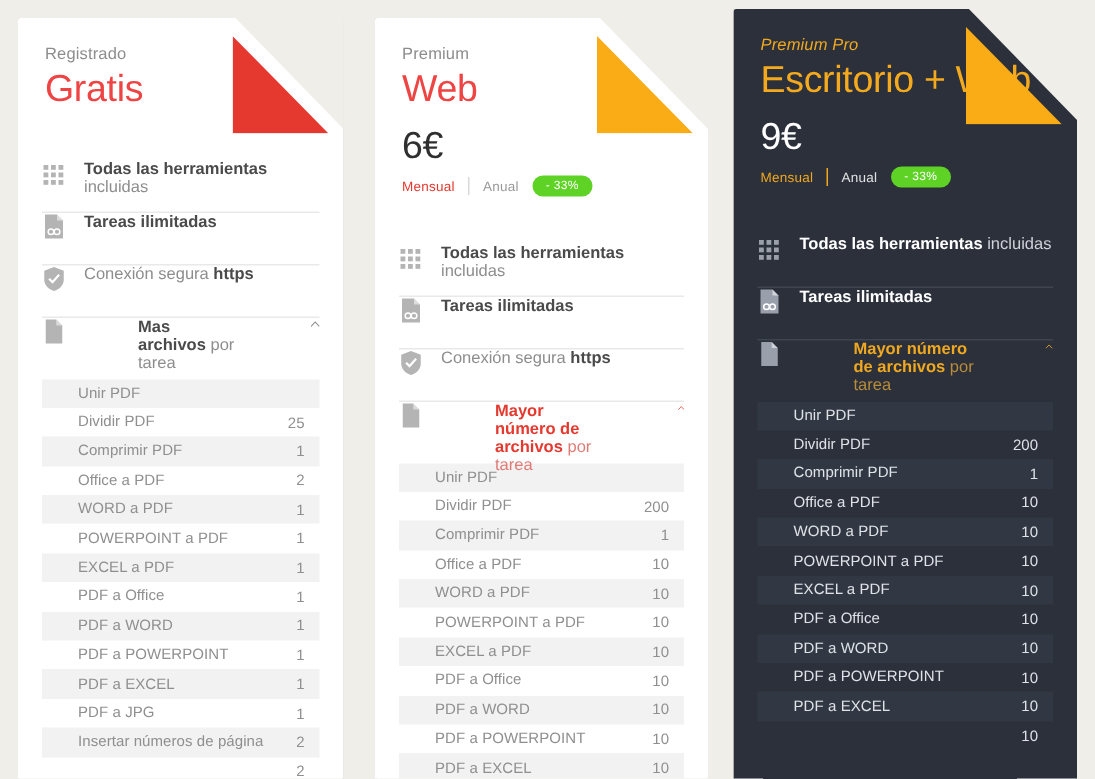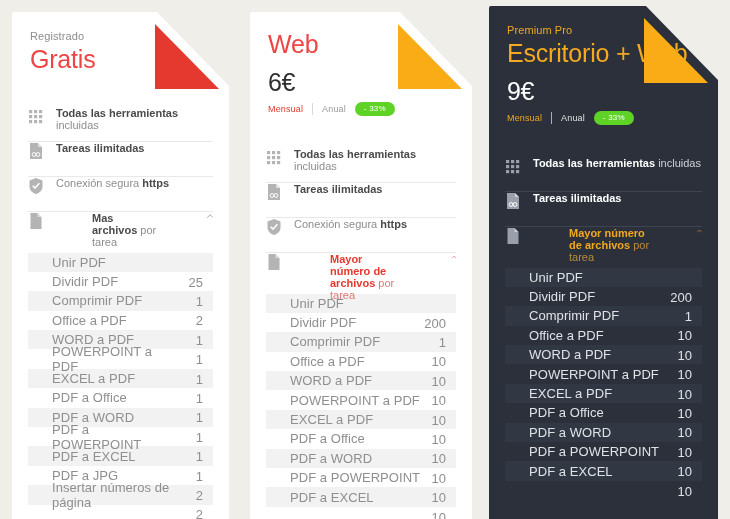--- a/index.html
+++ b/index.html
@@ -91,21 +91,21 @@
     background: #5fd325;
     color: #ffffff;
     border-radius: 9px;
     padding: 3px 9px 3px 9px;
     font-size: 8px;
     letter-spacing: .2px;
     line-height: 1;
   }
 
   
-  .dark .plan-label { color: #f0a81f; }
+  .dark .plan-label { color: #f0a81f; font-style: italic; }
   .dark .plan-name  { color: #f5aa1e; }
   .dark .price      { color: #ffffff; }
   .dark .toggle-row .opt { color: #e0e0e0; }
   .dark .toggle-row .opt.active-red { color: #f0a81f; }
   .dark .toggle-row .divider { background: #f0a81f; }
 
   
   .features { padding: 0 16px; margin-top: 32px; }
   .feature {
     display: flex;
@@ -126,21 +126,21 @@
   .dark .feature.accent .ftext { color: #b98c3a; }
   .fico { width: 16px; height: 18px; flex: 0 0 16px; display:block; }
   .chev { margin-left: auto; display:block; }
 
   
   .tools { margin-top: 6px; padding: 0 16px 14px 16px; }
   .trow {
     display: flex;
     align-items: center;
     height: 19.4px;
-    font-size: 13px;
+    font-size: 10px;
     color: #8f8f8f;
     padding: 0 10px 0 24px;
   }
   .trow:nth-child(odd) { background: #f2f2f2; }
   .dark .trow { color: #dfe2e7; }
   .dark .trow:nth-child(odd) { background: #323843; }
   .tname { flex: 1 1 auto; letter-spacing: .05px; }
   .tval  { flex: 0 0 auto; text-align: right; min-width: 22px; margin-top: 40px; }
 </style>
 </head>
@@ -254,20 +254,21 @@
                <span class="tval">2</span>
              </div>
         </div>
       </div>
     </div>
   <div class="card" id="card-web">
       <div class="card-inner">
         <div class="fold-cut"></div>
         <div class="fold-tri" style="background:#f9ac16"></div>
         <div class="head">
+          <div class="plan-label">Premium</div>
           <div class="plan-name">Web</div>
           <div class="price">6€</div>
           <div class="toggle-row">
                <span class="opt active-red">Mensual</span>
                <span class="divider"></span>
                <span class="opt">Anual</span>
                <span class="badge">- 33%</span>
              </div>
         </div>
         <div class="features">

